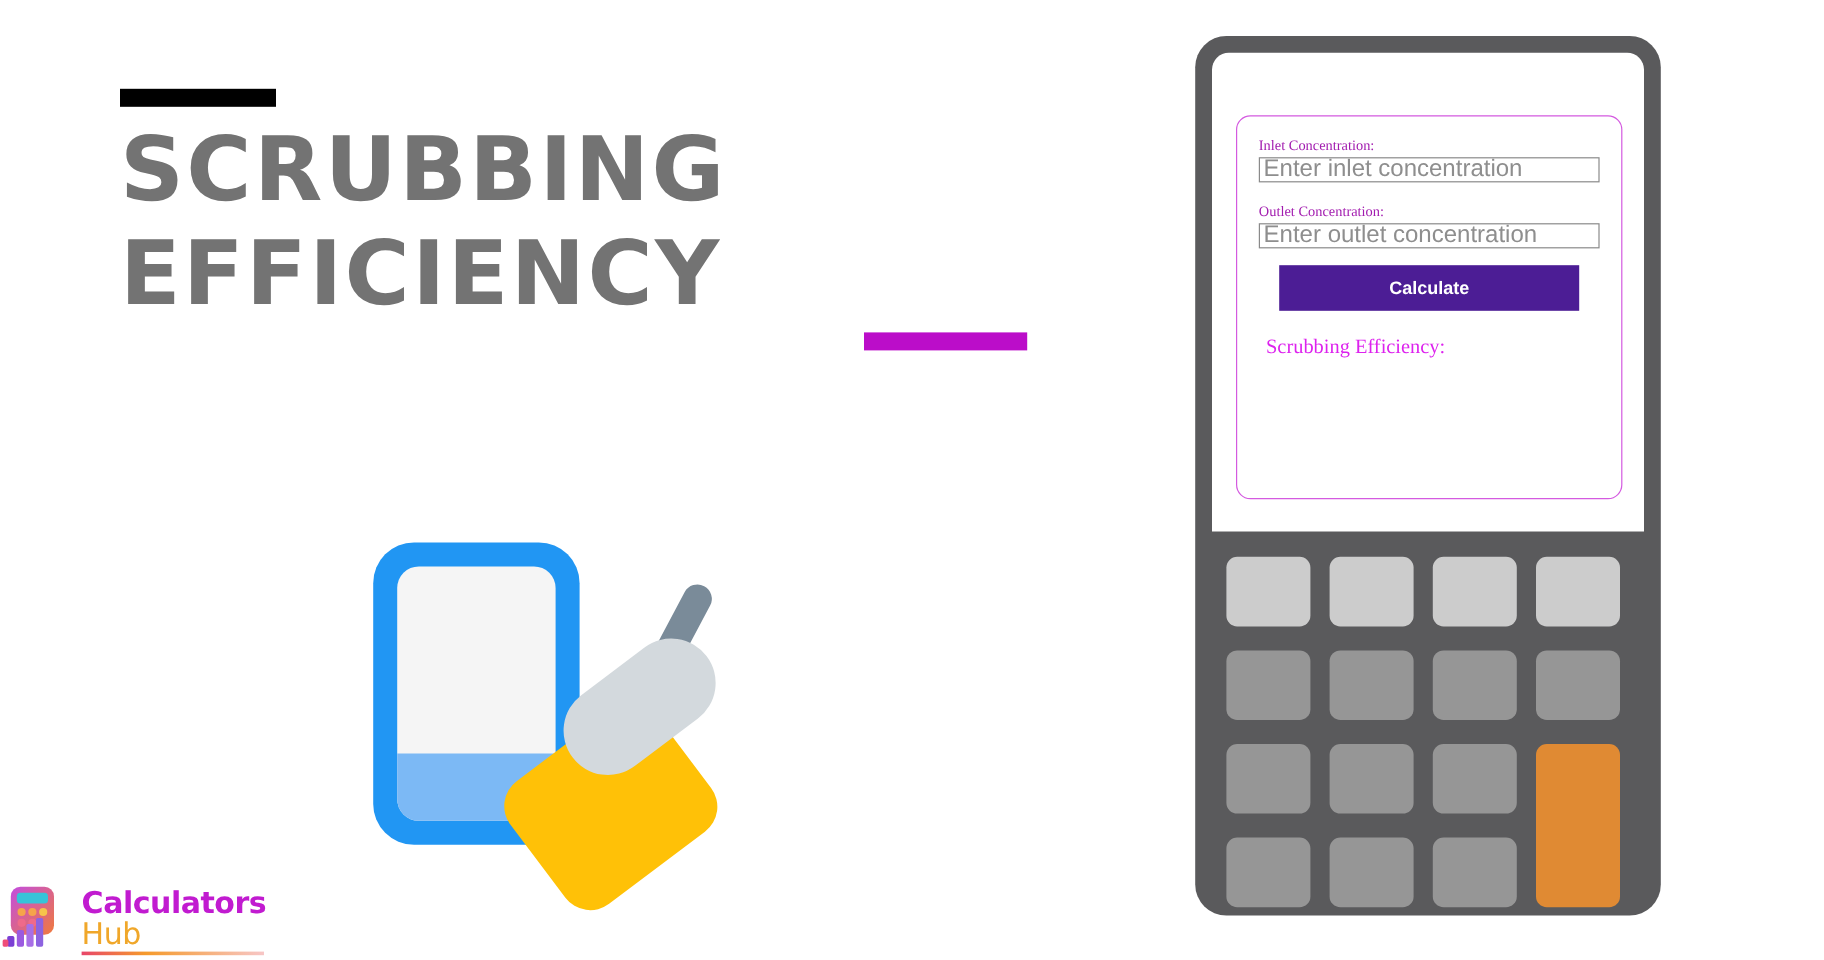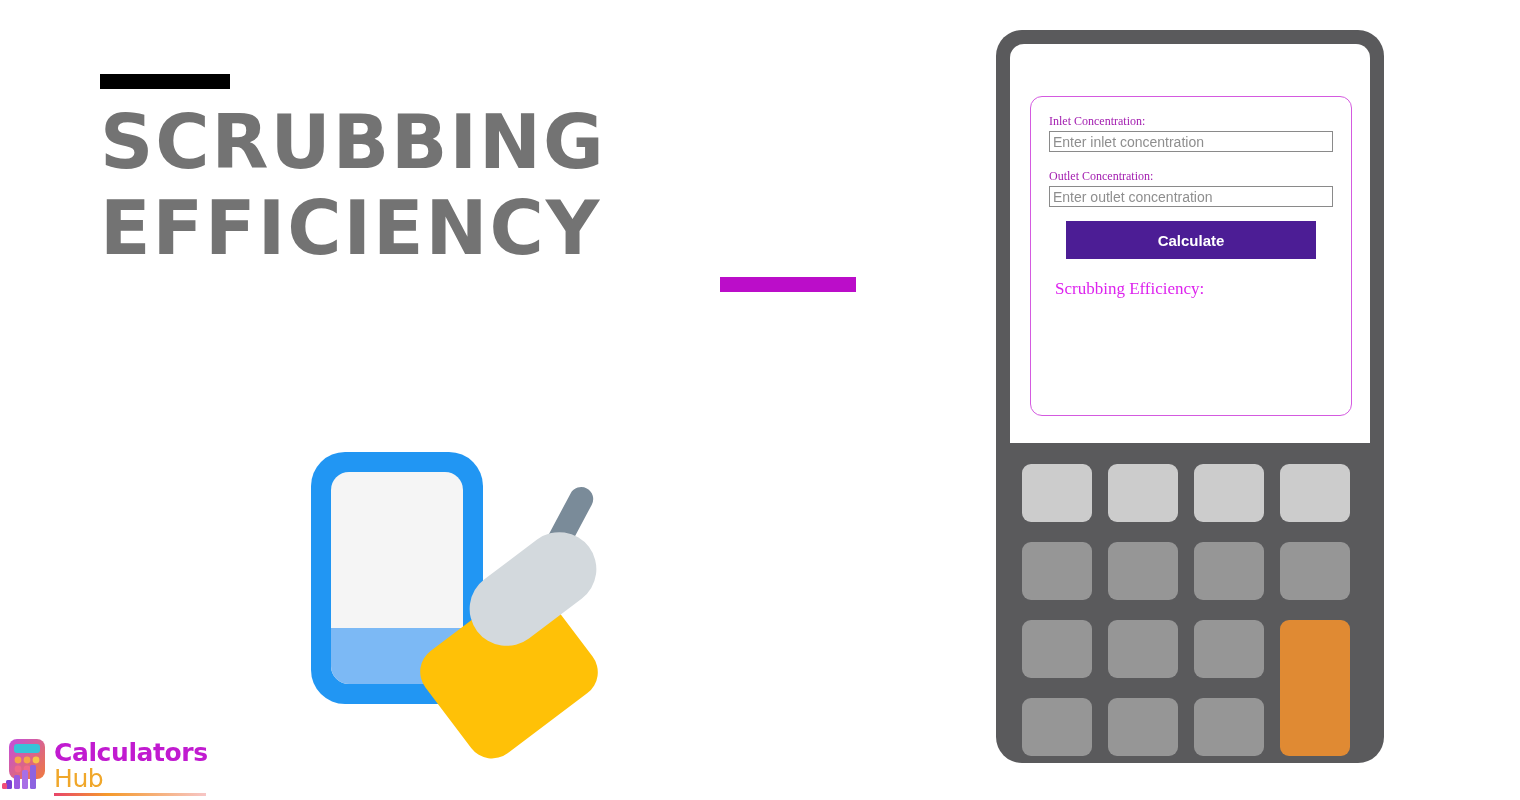--- a/index.html
+++ b/index.html
@@ -67,20 +67,21 @@
 
   
   #brand-logo {
     position: absolute;
     left: 2px;
     top: 736px;
     width: 200px;
     height: 62px;
     display: flex;
     align-items: flex-start;
+    gap: 14px;
   }
   #brand-logo-mark {
     width: 48px; height: 56px;
     flex: none;
   }
   #brand-logo-text {
     margin-left: 4px;
     line-height: 1;
     padding-top: 4px;
   }
@@ -151,21 +152,21 @@
   }
 
   .field-input {
     display: block;
     width: 100%;
     box-sizing: border-box;
     height: 21px;
     border: 1px solid #8a8a8a;
     background: #ffffff;
     font-family: "Liberation Sans", sans-serif;
-    font-size: 14px;
+    font-size: 20px;
     color: #111111;
     padding: 0 3px;
     margin: 0 0 14px 0;
     border-radius: 0;
   }
   .field-input::placeholder { color: #8e8e8e; opacity: 1; }
 
   .action-button {
     display: block;
     width: 250px;

